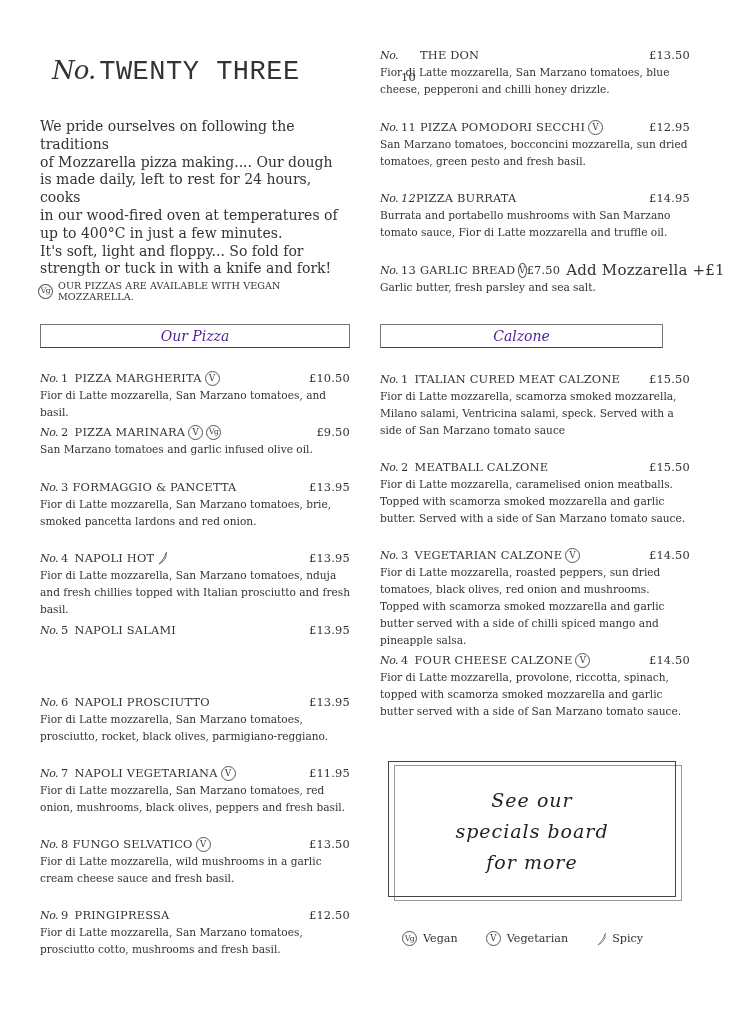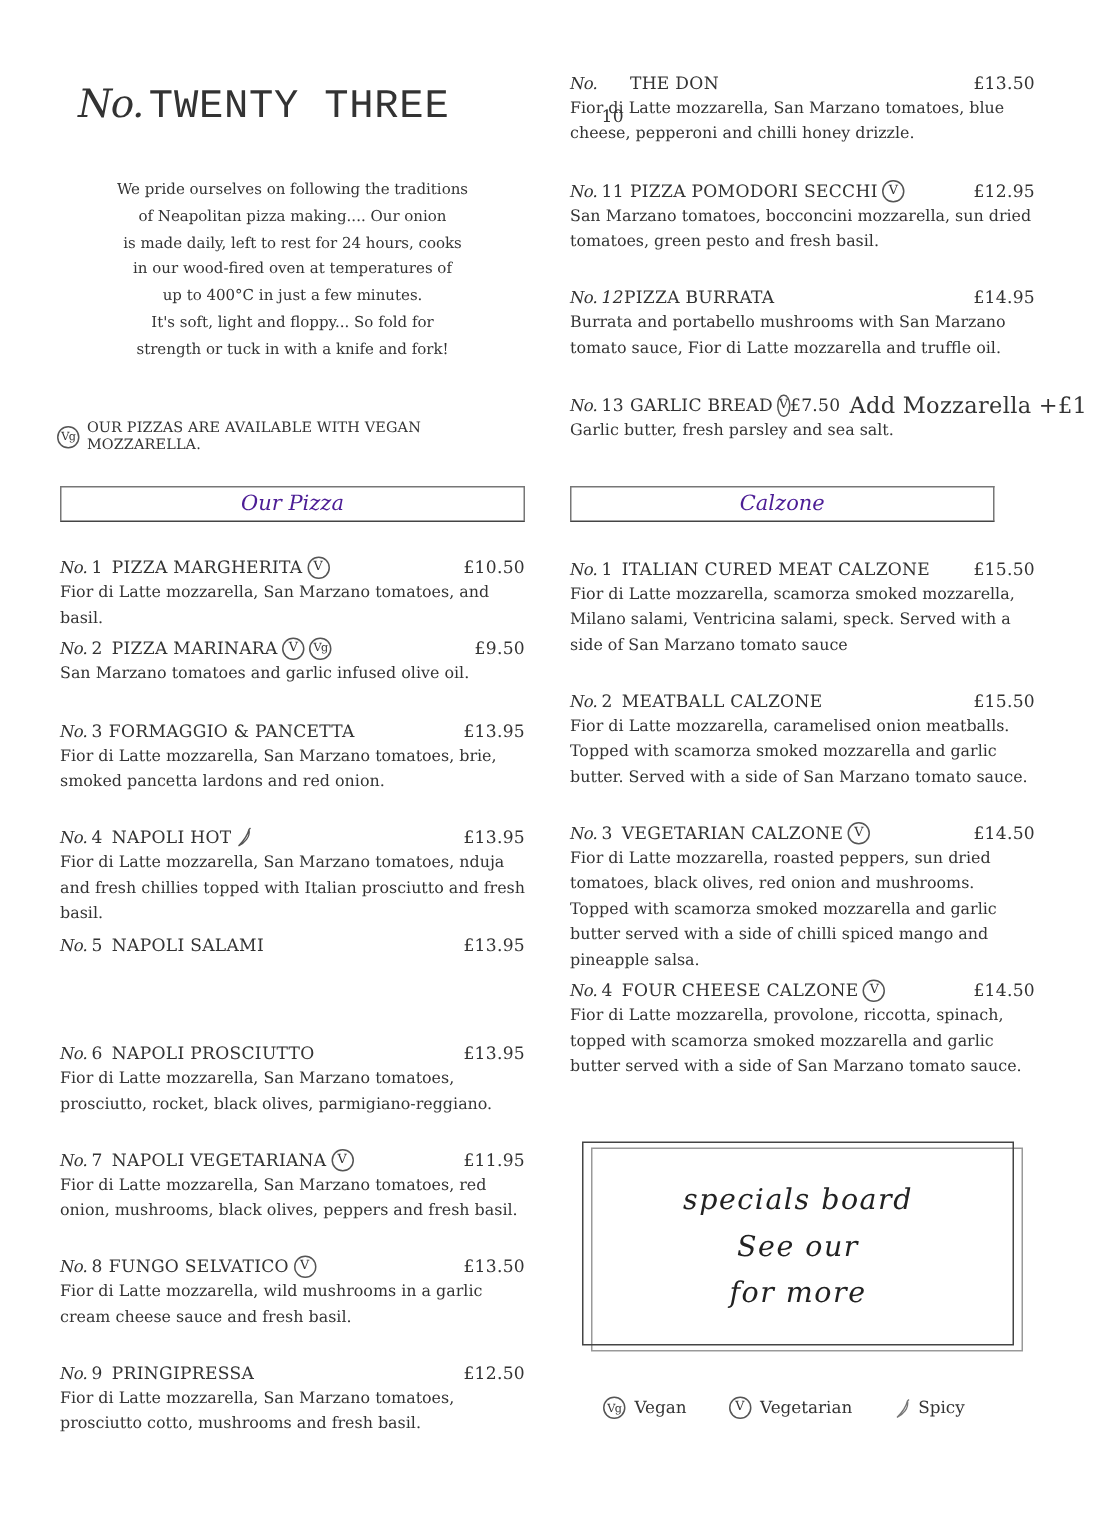--- a/index.html
+++ b/index.html
@@ -3,21 +3,21 @@
   <meta charset="utf-8">
   <style>
     * { box-sizing: border-box; margin: 0; padding: 0; }
     html, body { width: 730px; height: 1024px; background: #ffffff; overflow: hidden; }
     body { position: relative; font-family: "DejaVu Serif", serif; color: #2b2b2b; }
 
     .brand { position: absolute; left: 52px; top: 55px; width: 290px; display: flex; align-items: baseline; }
     .brand-no { font-family: "DejaVu Serif", serif; font-style: italic; font-size: 26px; color: #333; margin-right: 4px; letter-spacing: -1px; }
     .brand-name { font-family: Liberation Mono, monospace; font-size: 27px; letter-spacing: 0.5px; color: #333; }
 
-    .intro { position: absolute; left: 40px; top: 118px; width: 310px; text-align: center; font-size: 10px; line-height: 17.8px; color: #333; }
+    .intro { position: absolute; left: 40px; top: 118px; width: 310px; font-size: 14px; line-height: 17.8px; color: #333; }
 
     .vegan-note { position: absolute; left: 38px; top: 280px; width: 320px; display: flex; align-items: center; font-size: 9.6px; letter-spacing: 0.1px; color: #333; }
 
     .badge { display: inline-flex; align-items: center; justify-content: center; width: 15px; height: 15px; border: 1px solid #555; border-radius: 50%; font-size: 8.5px; font-family: "DejaVu Serif", serif; color: #333; line-height: 1; vertical-align: middle; margin-left: 3px; }
     .badge.vg { font-size: 7.5px; letter-spacing: -0.5px; }
     .chili { display: inline-block; vertical-align: middle; margin-left: 3px; width: 12px; height: 14px; }
 
     .section-head { position: absolute; height: 24px; border: 1px solid #777; border-bottom: 1.5px solid #444; display: flex; align-items: center; justify-content: center; font-family: "DejaVu Serif", serif; font-style: italic; font-size: 14px; color: #4c1d95; }
     #head-pizza { left: 40px; top: 324px; width: 310px; }
     #head-calzone { left: 380px; top: 324px; width: 283px; }
@@ -42,21 +42,21 @@
 </head>
 <body>
 
 <div class="brand">
   <span class="brand-no">No.</span>
   <span class="brand-name">TWENTY THREE</span>
 </div>
 
 <div class="intro">
   <div>We pride ourselves on following the traditions</div>
-  <div>of Neapolitan pizza making.... Our onion</div>
+  <div>of Mozzarella pizza making.... Our dough</div>
   <div>is made daily, left to rest for 24 hours, cooks</div>
   <div>in our wood-fired oven at temperatures of</div>
   <div>up to 400°C in just a few minutes.</div>
   <div>It's soft, light and floppy... So fold for</div>
   <div>strength or tuck in with a knife and fork!</div>
 </div>
 
 <div class="vegan-note">
   <span class="badge vg" style="margin-left:0;margin-right:5px;">Vg</span>
   <span>OUR PIZZAS ARE AVAILABLE WITH VEGAN MOZZARELLA.</span>
@@ -243,22 +243,22 @@
     <span class="item-name">FOUR CHEESE CALZONE</span>
     <span class="badge">V</span>
     <span class="item-price">£14.50</span>
   </div>
   <div class="item-desc">Fior di Latte mozzarella, provolone, riccotta, spinach, topped with scamorza smoked mozzarella and garlic butter served with a side of San Marzano tomato sauce.</div>
 </div>
 
 <div class="specials-shadow"></div>
 <div class="specials"></div>
 <div class="specials-text">
+  <div>See our</div>
   <div>specials board</div>
-  <div>See our</div>
   <div>for more</div>
 </div>
 
 <div class="legend">
   <div class="legend-item">
     <span class="badge vg">Vg</span>
     <span>Vegan</span>
   </div>
   <div class="legend-item">
     <span class="badge">V</span>

